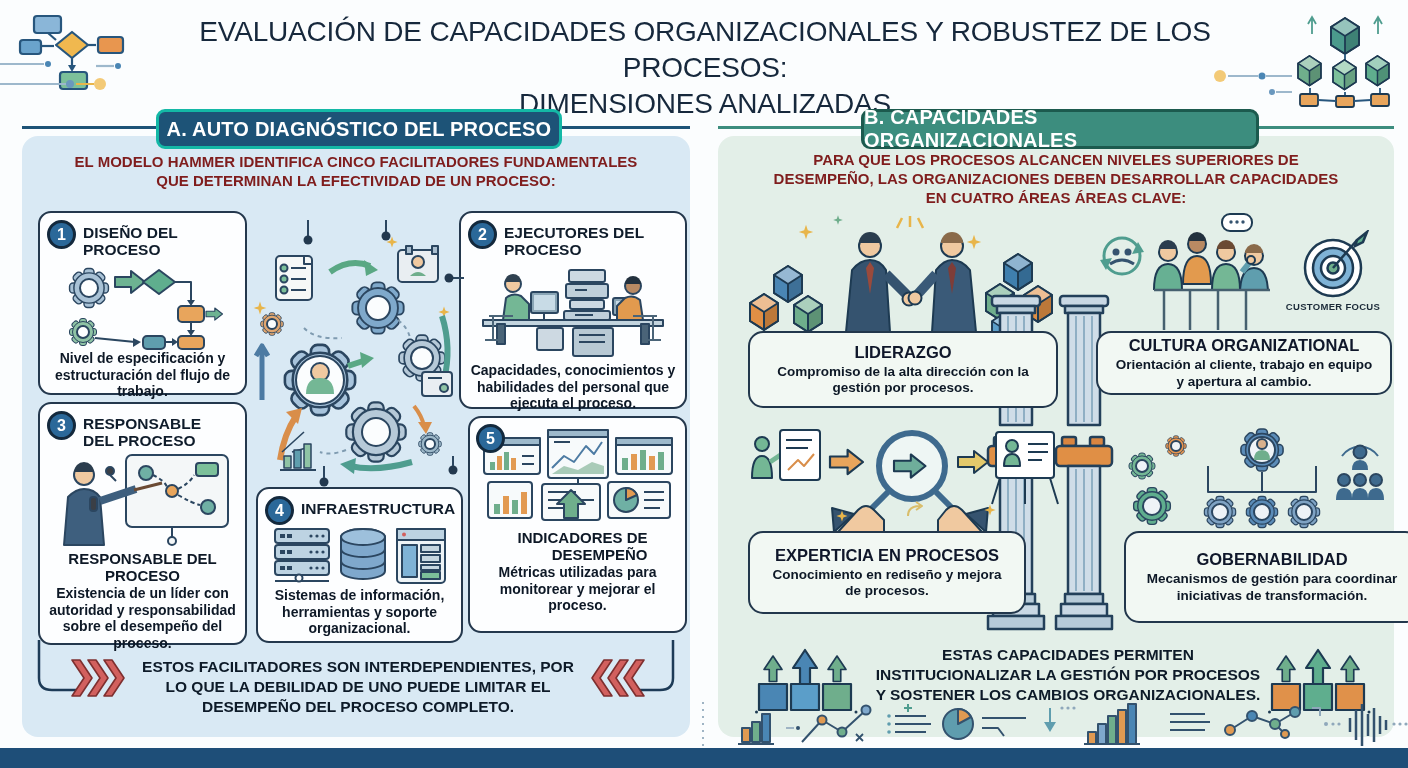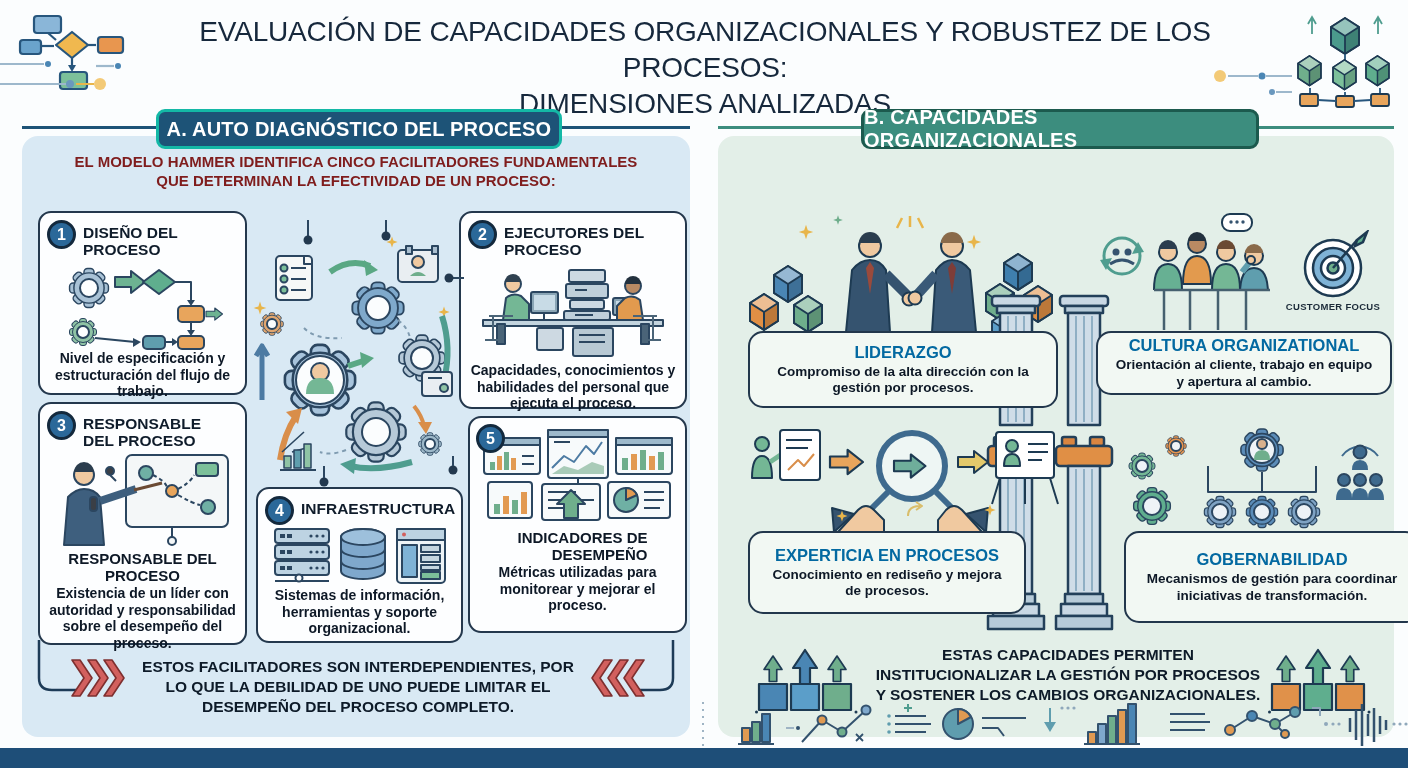--- a/index.html
+++ b/index.html
@@ -31,21 +31,21 @@
   .badge{width:29px;height:29px;border-radius:50%;background:#2b6899;border:3px solid #13293d;
          color:#fff;font-weight:bold;font-size:16px;display:flex;align-items:center;
          justify-content:center;flex:none;box-sizing:border-box;}
   .card-title{font-weight:bold;font-size:15.5px;line-height:1.1;color:#0f1c2b;padding-top:4px;}
   .card-icon{display:flex;justify-content:center;}
   .card-caption{text-align:center;font-weight:bold;font-size:14px;line-height:1.18;color:#0d1826;padding:0 6px;}
   .card-sub{text-align:center;font-weight:bold;font-size:15px;line-height:1.1;color:#0d1826;margin:2px 0 1px;}
   
   .cap-card{position:absolute;background:#f2f8f3;border:2.5px solid #22374c;border-radius:15px;
             box-sizing:border-box;display:flex;flex-direction:column;justify-content:center;gap:2px;}
-  .cap-title{text-align:center;font-weight:bold;font-size:16.5px;color:#0369a1;}
+  .cap-title{text-align:center;font-weight:bold;font-size:16.5px;color:#0f172a;}
   .cap-desc{text-align:center;font-weight:bold;font-size:13.5px;line-height:1.2;color:#0d1826;padding:0 14px;}
   
   .panel-footer{font-weight:bold;font-size:15.5px;line-height:1.3;text-align:center;color:#0d1a28;}
   .footer-a-text{left:132px;top:657px;width:452px;}
   .footer-b-text{left:872px;top:645px;width:392px;}
   
   .bottom-bar{left:0;top:748px;width:1408px;height:20px;background:#1e4e78;}
   .customer-focus-label{text-align:center;font-weight:bold;font-size:9.5px;line-height:1.15;
                         letter-spacing:0.3px;color:#1b2a38;}
   svg{display:block;}
@@ -428,20 +428,21 @@
       <polygon points="56,2 48,2 36,20 48,38 56,38 44,20"></polygon>
       <polygon points="40,2 32,2 20,20 32,38 40,38 28,20"></polygon>
       <polygon points="24,2 16,2 4,20 16,38 24,38 12,20"></polygon>
     </g>
   </svg>
   <div class="abs panel-footer footer-a-text">ESTOS FACILITADORES SON INTERDEPENDIENTES, POR LO QUE LA DEBILIDAD DE UNO PUEDE LIMITAR EL DESEMPEÑO DEL PROCESO COMPLETO.</div>
 
   <div class="abs rule rule-b"></div>
   <div class="abs panel panel-b"></div>
   <div class="abs pill pill-b">B. CAPACIDADES ORGANIZACIONALES</div>
+  <div class="abs intro intro-b">PARA QUE LOS PROCESOS ALCANCEN NIVELES SUPERIORES DE DESEMPEÑO, LAS ORGANIZACIONES DEBEN DESARROLLAR CAPACIDADES EN CUATRO ÁREAS ÁREAS CLAVE:</div>
 
   <svg class="abs" style="left:742px;top:210px" width="336" height="124" viewBox="0 0 336 124">
     <g stroke="#1d3a52" stroke-width="2" fill="none" stroke-linejoin="round">
       <path d="M160,8 l-5,10 M168,6 l0,11 M176,8 l5,10" stroke="#e8b54a" stroke-width="2.5"></path>
       <use href="#spark" transform="translate(64,22) scale(0.9)" fill="#e8b54a" stroke="none"></use>
       <use href="#spark" transform="translate(96,10) scale(0.6)" fill="#6fae8c" stroke="none"></use>
       <use href="#spark" transform="translate(232,32) scale(0.9)" fill="#e8b54a" stroke="none"></use>
       <circle cx="128" cy="36" r="11" fill="#f0c9a0"></circle>
       <path d="M117,33 a11,11 0 0 1 22,0 z" fill="#2b3d4e" stroke="none"></path>
       <path d="M104,122 L110,60 Q118,50 128,50 Q138,50 144,60 L148,122 Z" fill="#35536f"></path>

